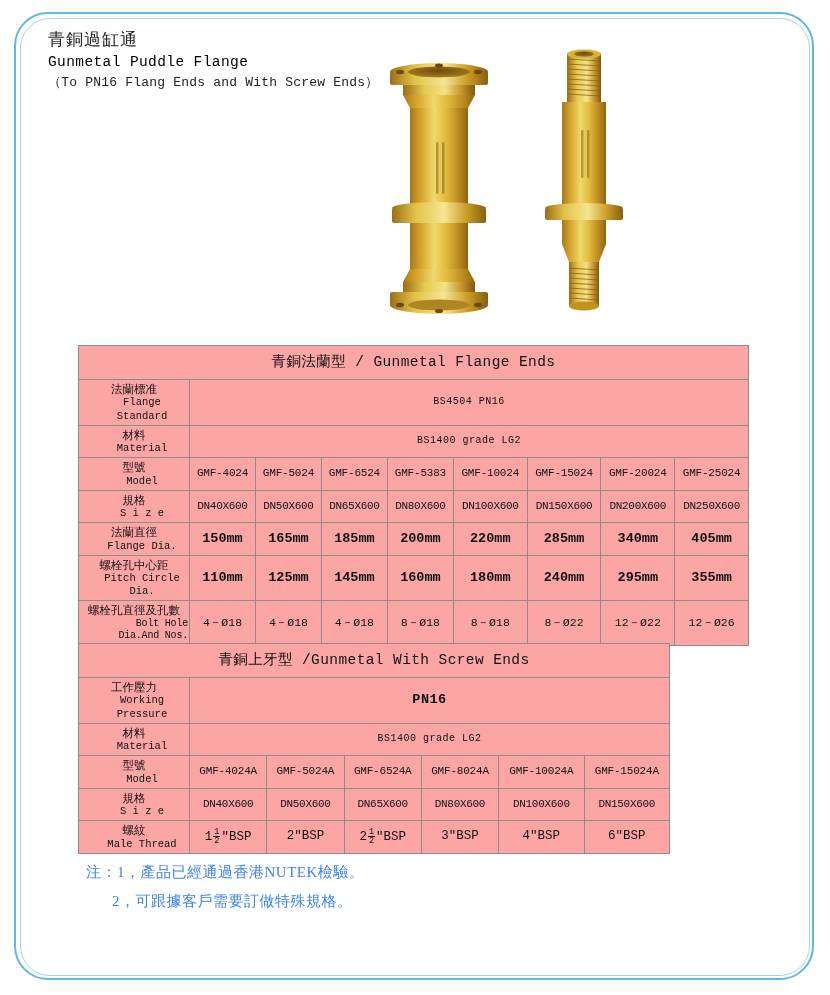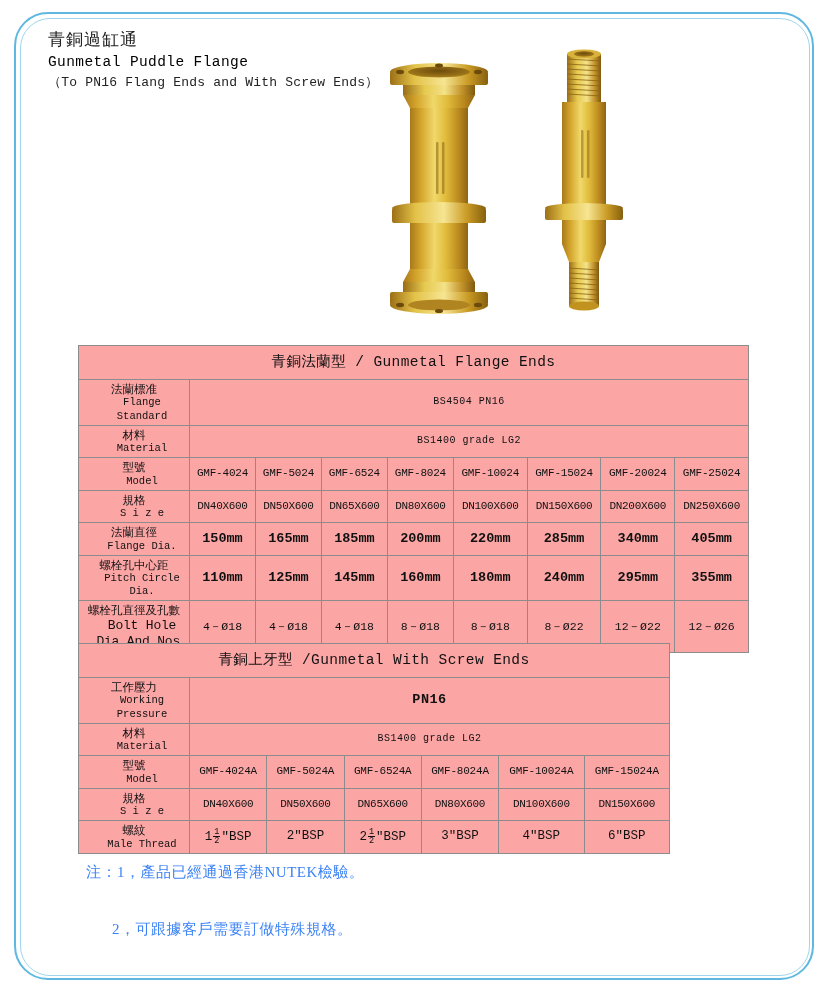--- a/index.html
+++ b/index.html
@@ -118,22 +118,23 @@
     font-family: "Liberation Serif", serif;
     font-size: 11.5px;
     display: block;
   }
   .rowhead .en {
     display: block;
     font-size: 10.5px;
     margin-left: 16px;
   }
   .rowhead.tight .en {
-    font-size: 13px;
+    font-size: 10px;
     letter-spacing: -0.2px;
+    text-align: right;
   }
   .wide-val {
     font-size: 10px;
     letter-spacing: 0.5px;
   }
   .bold-val {
     font-weight: bold;
     font-size: 13.5px;
   }
   .cell-model { font-size: 11px; letter-spacing: -0.2px; }
@@ -169,21 +170,21 @@
   .notes {
     position: absolute;
     left: 86px;
     top: 858px;
     width: 640px;
     font-size: 15px;
     line-height: 1.95;
     letter-spacing: 0.5px;
     color: #3b82f6;
   }
-  .notes .n2 { margin-left: 26px; margin-top: 28px; }
+  .notes .n2 { margin-left: 26px; }
 </style>
 </head>
 <body>
 
 <div class="content">
 
   <div class="page-frame"></div>
   <div class="page-frame-inner"></div>
 
   <div class="header">
@@ -319,21 +320,21 @@
       <td class="wide-val" colspan="8">BS1400 grade LG2</td>
     </tr>
     <tr class="r-h2">
       <td class="rowhead">
         <span class="cn">型號</span>
         <span class="en">Model</span>
       </td>
       <td class="cell-model">GMF-4024</td>
       <td class="cell-model">GMF-5024</td>
       <td class="cell-model">GMF-6524</td>
-      <td class="cell-model">GMF-8024</td>
+      <td class="cell-model">GMF-5383</td>
       <td class="cell-model">GMF-10024</td>
       <td class="cell-model">GMF-15024</td>
       <td class="cell-model">GMF-20024</td>
       <td class="cell-model">GMF-25024</td>
     </tr>
     <tr class="r-h2">
       <td class="rowhead">
         <span class="cn">規格</span>
         <span class="en">S i z e</span>
       </td>

